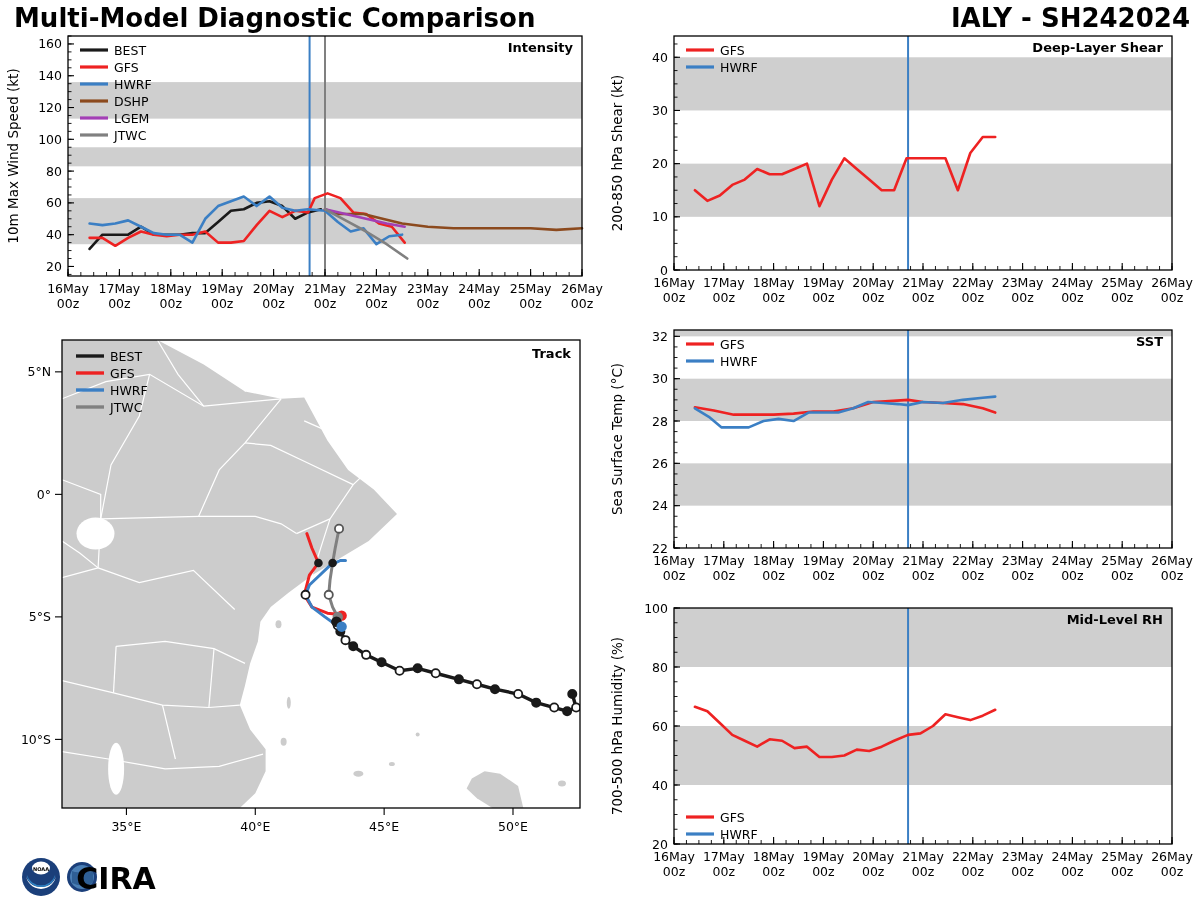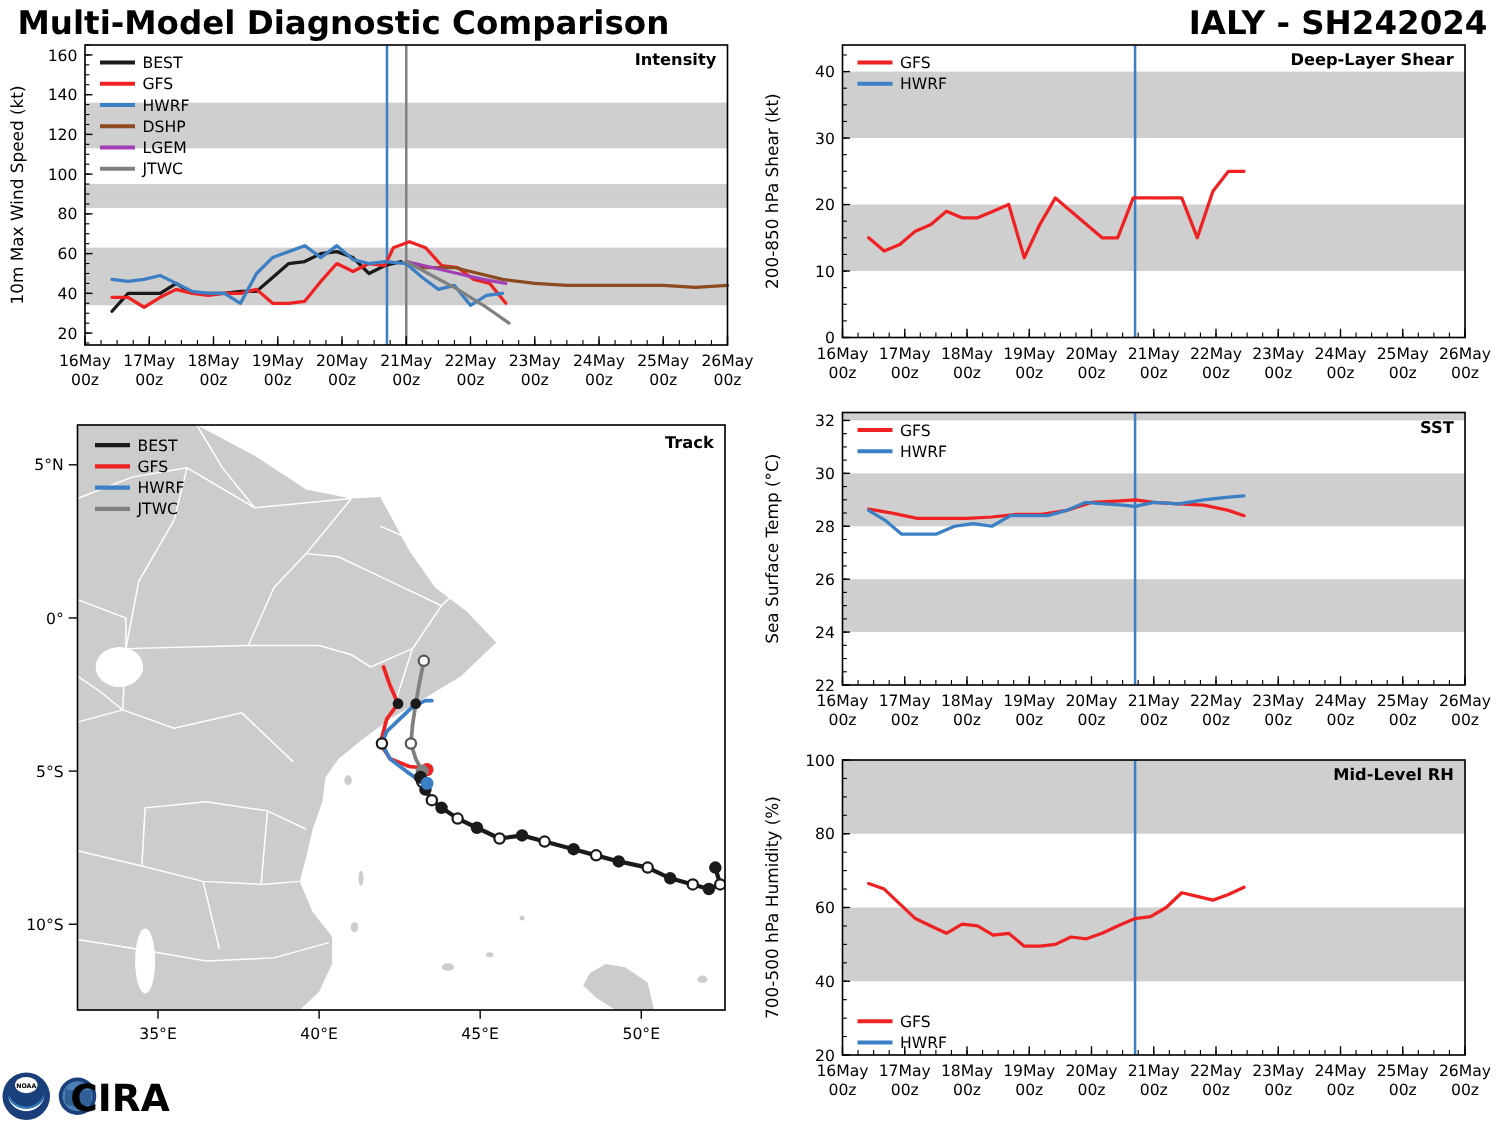--- a/index.html
+++ b/index.html
@@ -642,21 +642,21 @@
       <text x="572" y="276" text-anchor="middle" class="tick">00z</text>
       <text x="0" y="0" text-anchor="middle" transform="translate(22,126) rotate(-90)" class="axlab">700-500 hPa Humidity (%)</text>
       <text x="563" y="24" text-anchor="end" class="plab">Mid-Level RH</text>
       <line x1="86" y1="217" x2="114" y2="217" stroke="#ee2222" stroke-width="3.2"></line>
       <text x="120" y="221.5" class="leg">GFS</text>
       <line x1="86" y1="234" x2="114" y2="234" stroke="#3b7fc4" stroke-width="3.2"></line>
       <text x="120" y="238.5" class="leg">HWRF</text>
     </svg>
   </div>
 
-<div class="panel" style="left:0;top:856px;">
+<div class="panel" style="left:20px;top:856px;">
   <svg width="132" height="42" viewBox="0 0 132 42">
     <g>
       <circle cx="21" cy="21" r="19" fill="#1b3f7a"></circle>
       <path d="M6 18 a15 15 0 0 0 30 0 a15 13 0 0 1 -30 0 z" fill="#ffffff"></path>
       <path d="M7 19 a14.5 14 0 0 0 28 0 a14 12 0 0 1 -28 0 z" fill="#2e7fc1"></path>
       <ellipse cx="21" cy="12" rx="9" ry="6.5" fill="#ffffff"></ellipse>
       <text class="logo-t" x="21" y="14.5" text-anchor="middle" font-size="5" fill="#1b3f7a">NOAA</text>
     </g>
     <g>
       <circle cx="62" cy="21" r="15" fill="#1b3f7a"></circle>

